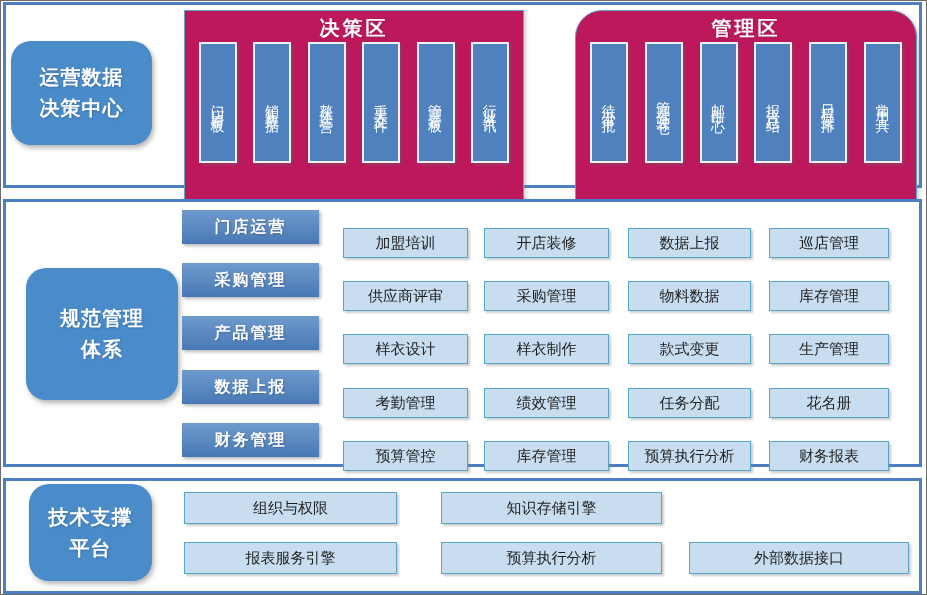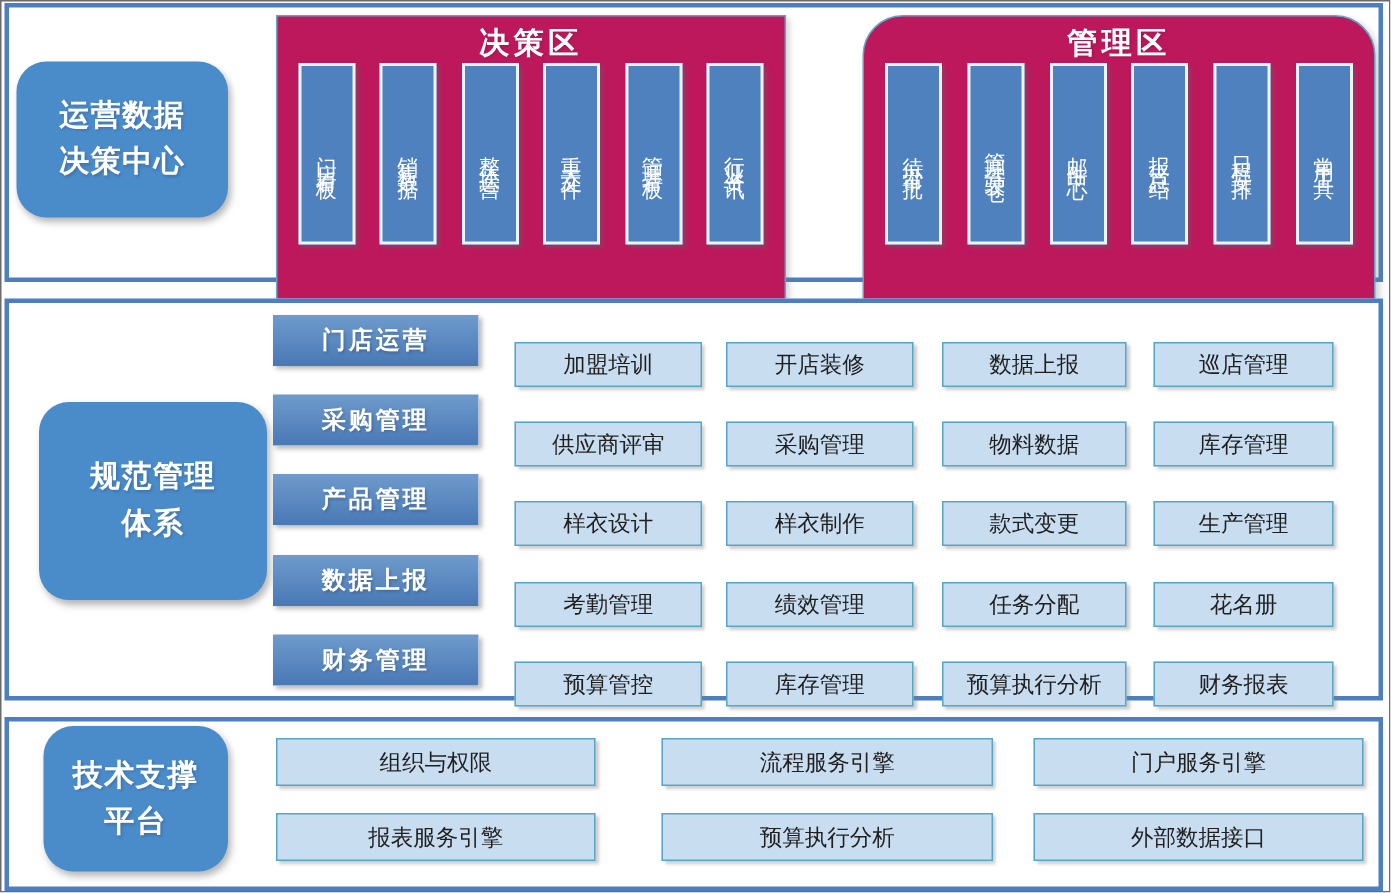--- a/index.html
+++ b/index.html
@@ -164,22 +164,21 @@
   </div>
 
   <div class="section" id="sec-bot">
     <div class="pill" id="pill-bot">
       <span>技术支撑</span>
       <span>平台</span>
     </div>
 
     <div class="brow brow1">
       <div class="bcell b1">组织与权限</div>
-      <div class="bcell b2">流程服务引擎</div>
-      <div class="bcell b3">门户服务引擎</div>
+      <div class="bcell b2">知识存储引擎</div>
     </div>
     <div class="brow brow2">
       <div class="bcell b1">报表服务引擎</div>
       <div class="bcell b2">预算执行分析</div>
       <div class="bcell b3">外部数据接口</div>
     </div>
   </div>
 
 </div>
 

